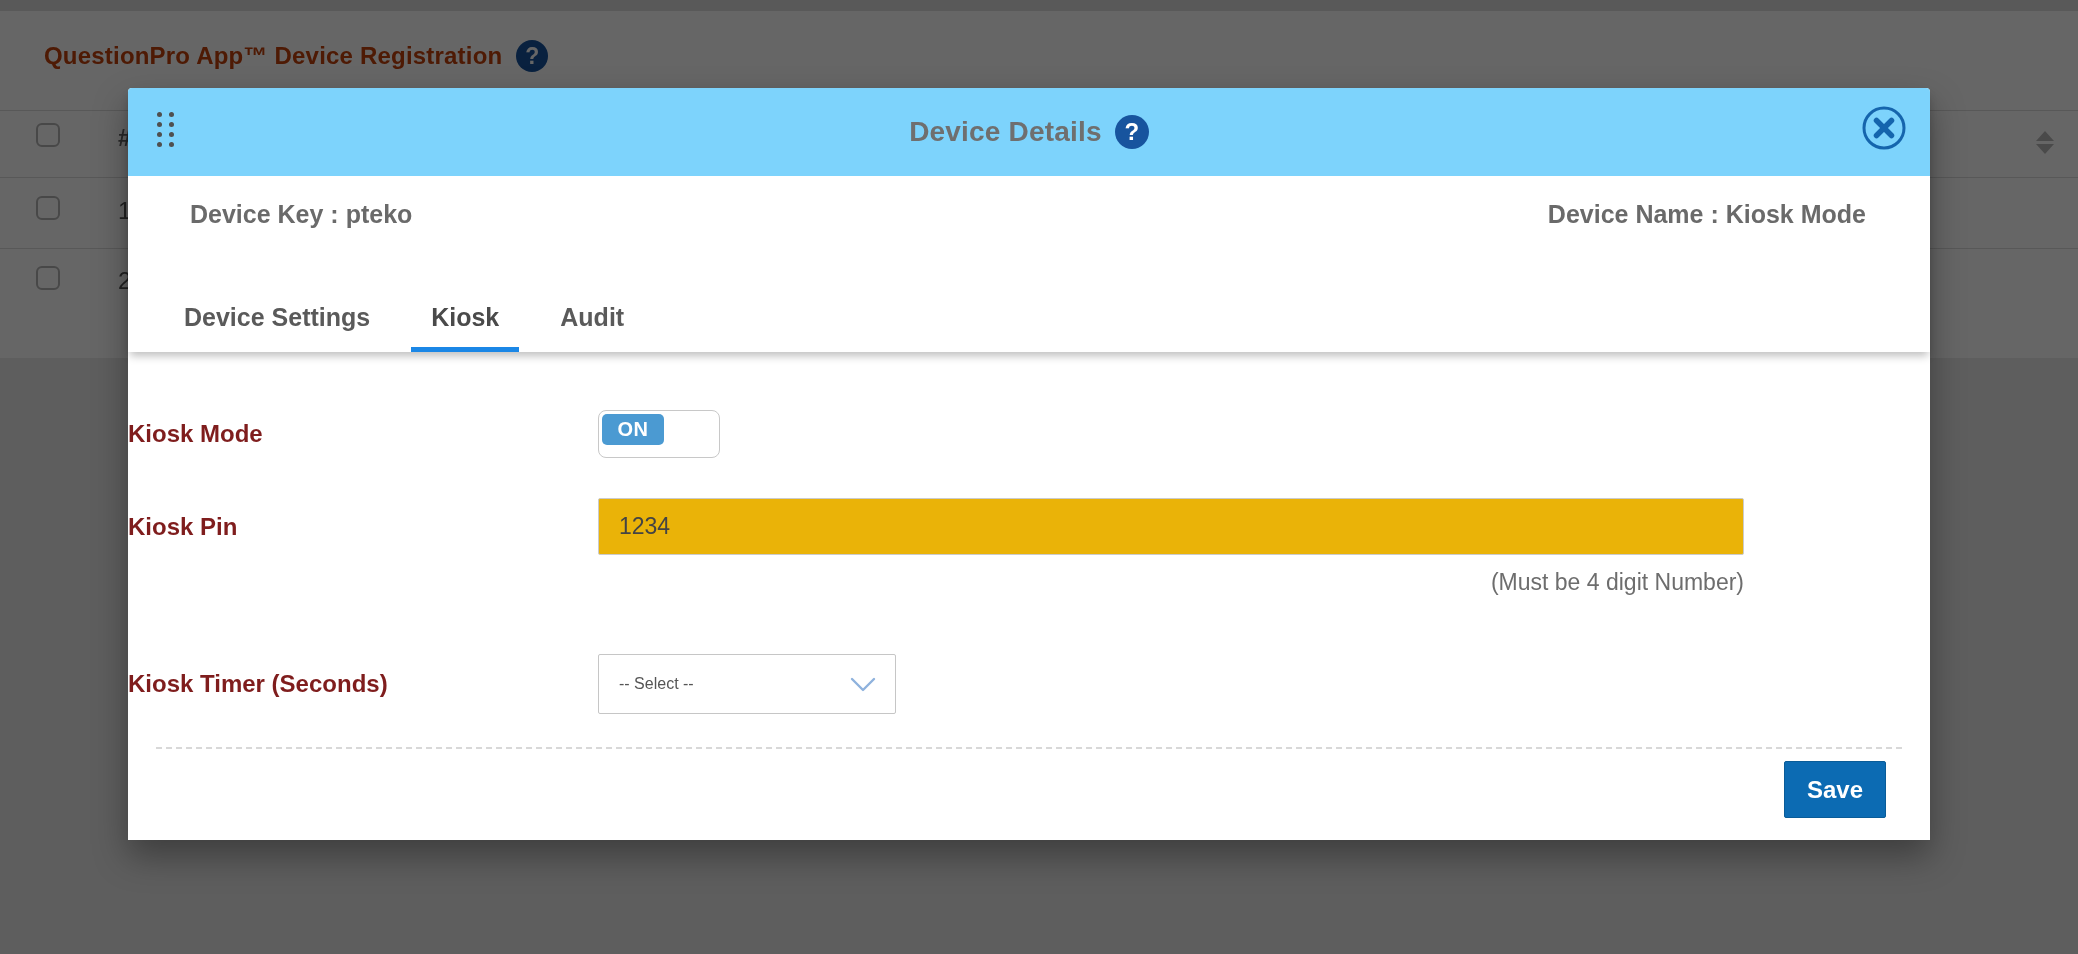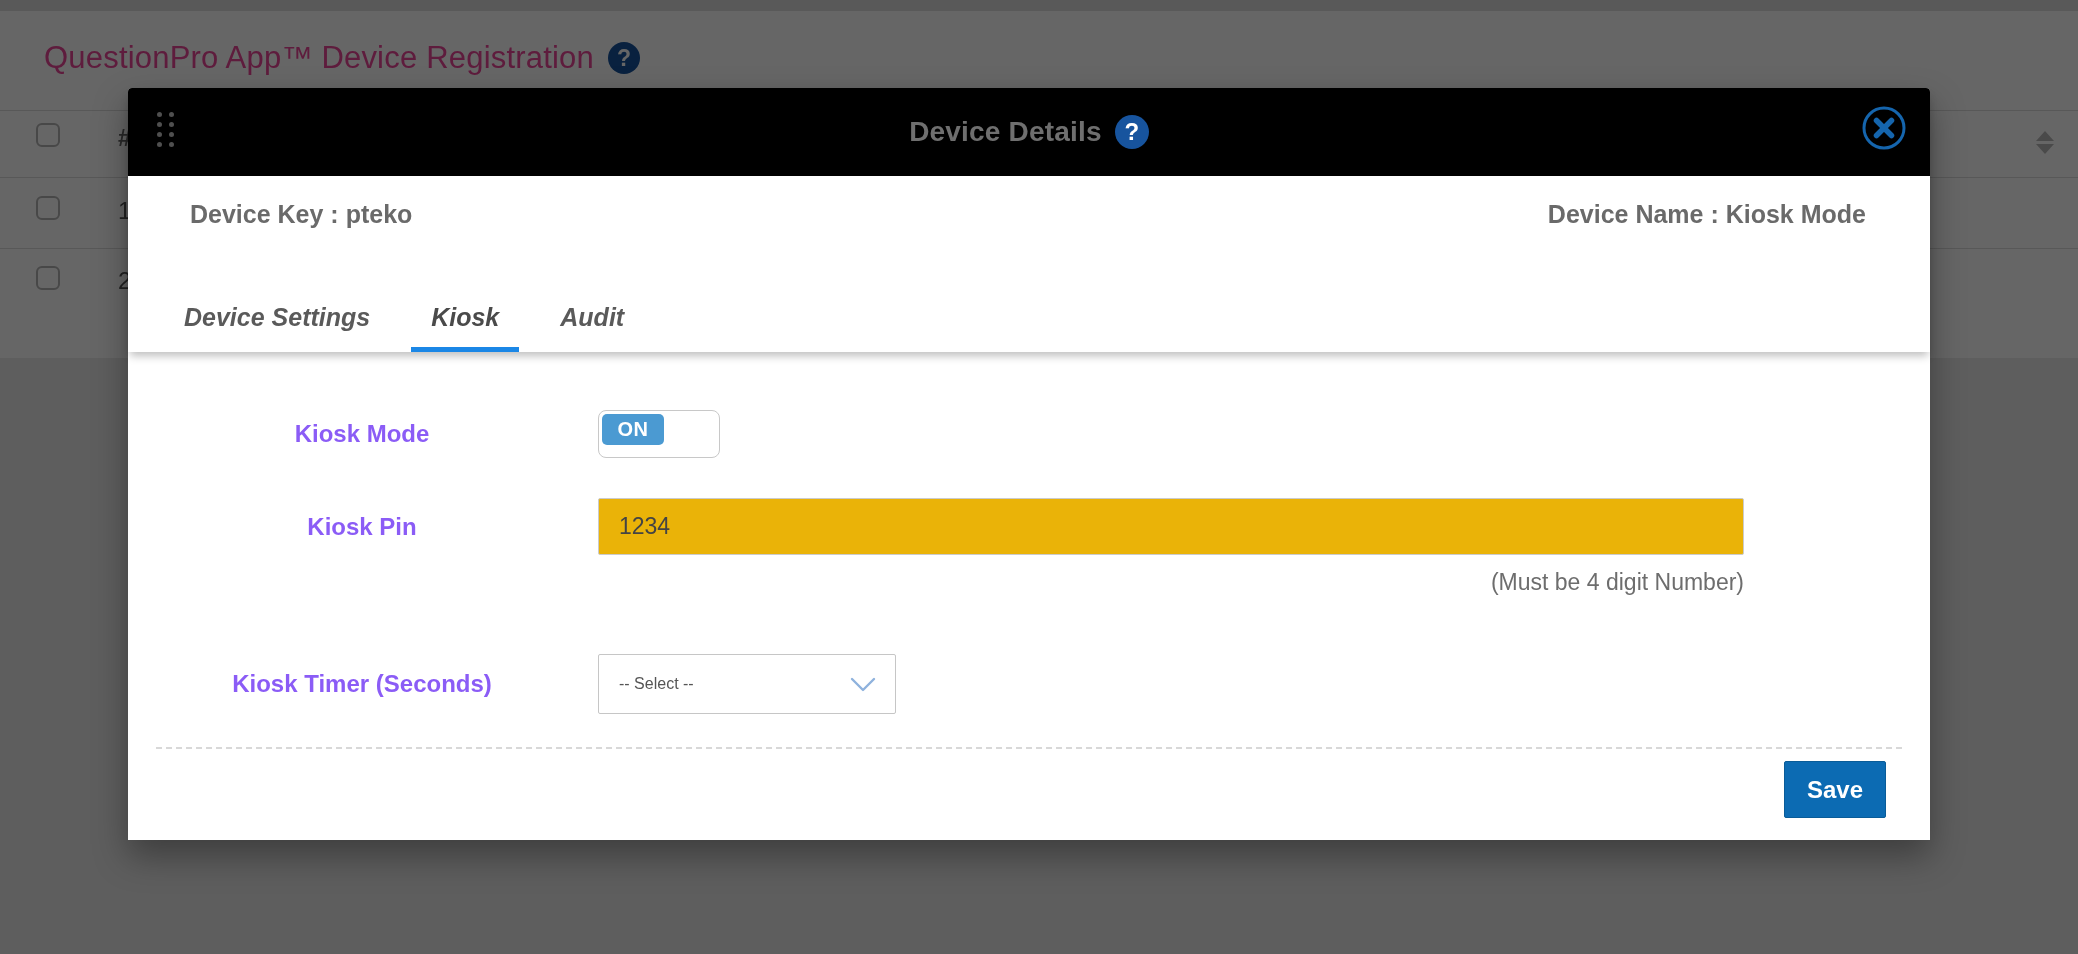--- a/index.html
+++ b/index.html
@@ -7,21 +7,21 @@
   body { font-family: "Liberation Sans", sans-serif; overflow: hidden; }
 
   .stage { position: relative; width: 2078px; height: 954px; background: #ffffff; overflow: hidden; }
 
   
   .bg { position: absolute; inset: 0; z-index: 1; background: #ffffff; }
   .bg-topstrip { position: absolute; left: 0; top: 0; width: 100%; height: 11px; background: var(--strip-gray); }
   .bg-lower { position: absolute; left: 0; top: 358px; width: 100%; height: 596px; background: var(--page-gray); }
 
   .page-title-row { position: absolute; left: 44px; top: 40px; display: flex; align-items: center; gap: 14px; }
-  .page-title { font-size: 31px; font-weight: 400; color: #ec4899; letter-spacing: 0.2px; }
+  .page-title { font-size: 24px; font-weight: 700; color: #c2410c; letter-spacing: 0.2px; }
   .help-badge { display: inline-flex; align-items: center; justify-content: center;
       border-radius: 50%; background: var(--help-blue); color: #fff; font-weight: 800; }
   .help-badge.sm { width: 32px; height: 32px; font-size: 23px; }
   .help-badge.md { width: 34px; height: 34px; font-size: 24px; }
 
   .tbl-line { position: absolute; left: 0; width: 100%; height: 1px; background: #dcdcdc; }
   .cbx { position: absolute; left: 36px; width: 24px; height: 24px; border: 2px solid #b3b3b3;
       border-radius: 6px; background: #fff; }
   .tbl-text { position: absolute; left: 118px; font-size: 24px; font-weight: 700; color: #666; }
   .sort-icon { position: absolute; right: 24px; top: 131px; display: flex; flex-direction: column; gap: 3px; align-items: center; }
@@ -30,46 +30,46 @@
 
   .overlay { position: absolute; inset: 0; z-index: 5; background: rgba(0,0,0,0.60); }
 
   
   .modal { position: absolute; left: 128px; top: 88px; width: 1802px; height: 752px; z-index: 10;
       background: #fff; border-radius: 4px; box-shadow: 0 16px 34px rgba(0,0,0,0.35);
       display: flex; flex-direction: column; }
 
   .modal-header { position: relative; z-index: 2; box-shadow: 0 6px 9px -2px rgba(0,0,0,0.25); border-radius: 4px 4px 0 0; }
 
-  .modal-topbar { position: relative; height: 88px; background: #000000; border-radius: 4px 4px 0 0;
+  .modal-topbar { position: relative; height: 88px; background: #7dd3fc; border-radius: 4px 4px 0 0;
       display: flex; align-items: center; justify-content: center; }
   .modal-title-wrap { display: flex; align-items: center; gap: 13px; }
   .modal-title { font-size: 28px; font-weight: 600; color: #6f6f6f; letter-spacing: 0.2px; }
 
   .drag-handle { position: absolute; left: 29px; top: 24px; display: grid;
       grid-template-columns: repeat(2, 5px); grid-template-rows: repeat(4, 5px);
       column-gap: 7px; row-gap: 5px; cursor: move; }
   .drag-handle i { width: 5px; height: 5px; border-radius: 50%; background: #4f4f4f; }
 
   .close-btn { position: absolute; right: 23px; top: 17px; width: 46px; height: 46px;
       background: transparent; border: none; cursor: pointer; padding: 0; }
 
   .keyrow { height: 77px; background: #fff; display: flex; align-items: center;
       justify-content: space-between; padding: 0 64px 0 62px; }
   .keyrow span { font-size: 25px; font-weight: 600; color: #6a6a6a; }
 
   .tabsrow { height: 99px; background: #fff; display: flex; align-items: flex-end; padding-left: 36px; }
   .tab { font-size: 25px; font-weight: 700; color: #5a5a5a; padding: 0 20px 15px 20px;
-      margin-right: 21px; border-bottom: 5px solid transparent; cursor: pointer; background: none; border-top: none; border-left: none; border-right: none; font-family: inherit; font-style: italic; }
+      margin-right: 21px; border-bottom: 5px solid transparent; cursor: pointer; background: none; border-top: none; border-left: none; border-right: none; font-family: inherit; }
   .tab.active { color: #4a4a4a; border-bottom-color: var(--tab-blue); }
 
   
   .modal-body { flex: 1; padding-top: 58px; background: #fff; }
   .form-row { display: flex; }
-  .form-label { width: 440px; text-align: center; font-size: 24px; font-weight: 700; color: #8b5cf6; padding-left: 28px; }
+  .form-label { width: 440px; text-align: left; font-size: 24px; font-weight: 700; color: #7f1d1d; }
   .form-ctl { margin-left: 30px; }
 
   .row-toggle .form-label { line-height: 48px; }
   .toggle { position: relative; width: 122px; height: 48px; background: #fff; border: 1px solid #c8c8c8;
       border-radius: 8px; cursor: pointer; padding: 3px; display: flex; }
   .toggle-on { width: 62px; height: 31px; background: var(--toggle-blue); border-radius: 5px;
       color: #fff; font-size: 20px; font-weight: 700; display: flex; align-items: center; justify-content: center; letter-spacing: 0.5px; }
 
   .row-pin { margin-top: 40px; }
   .row-pin .form-label { line-height: 57px; }

